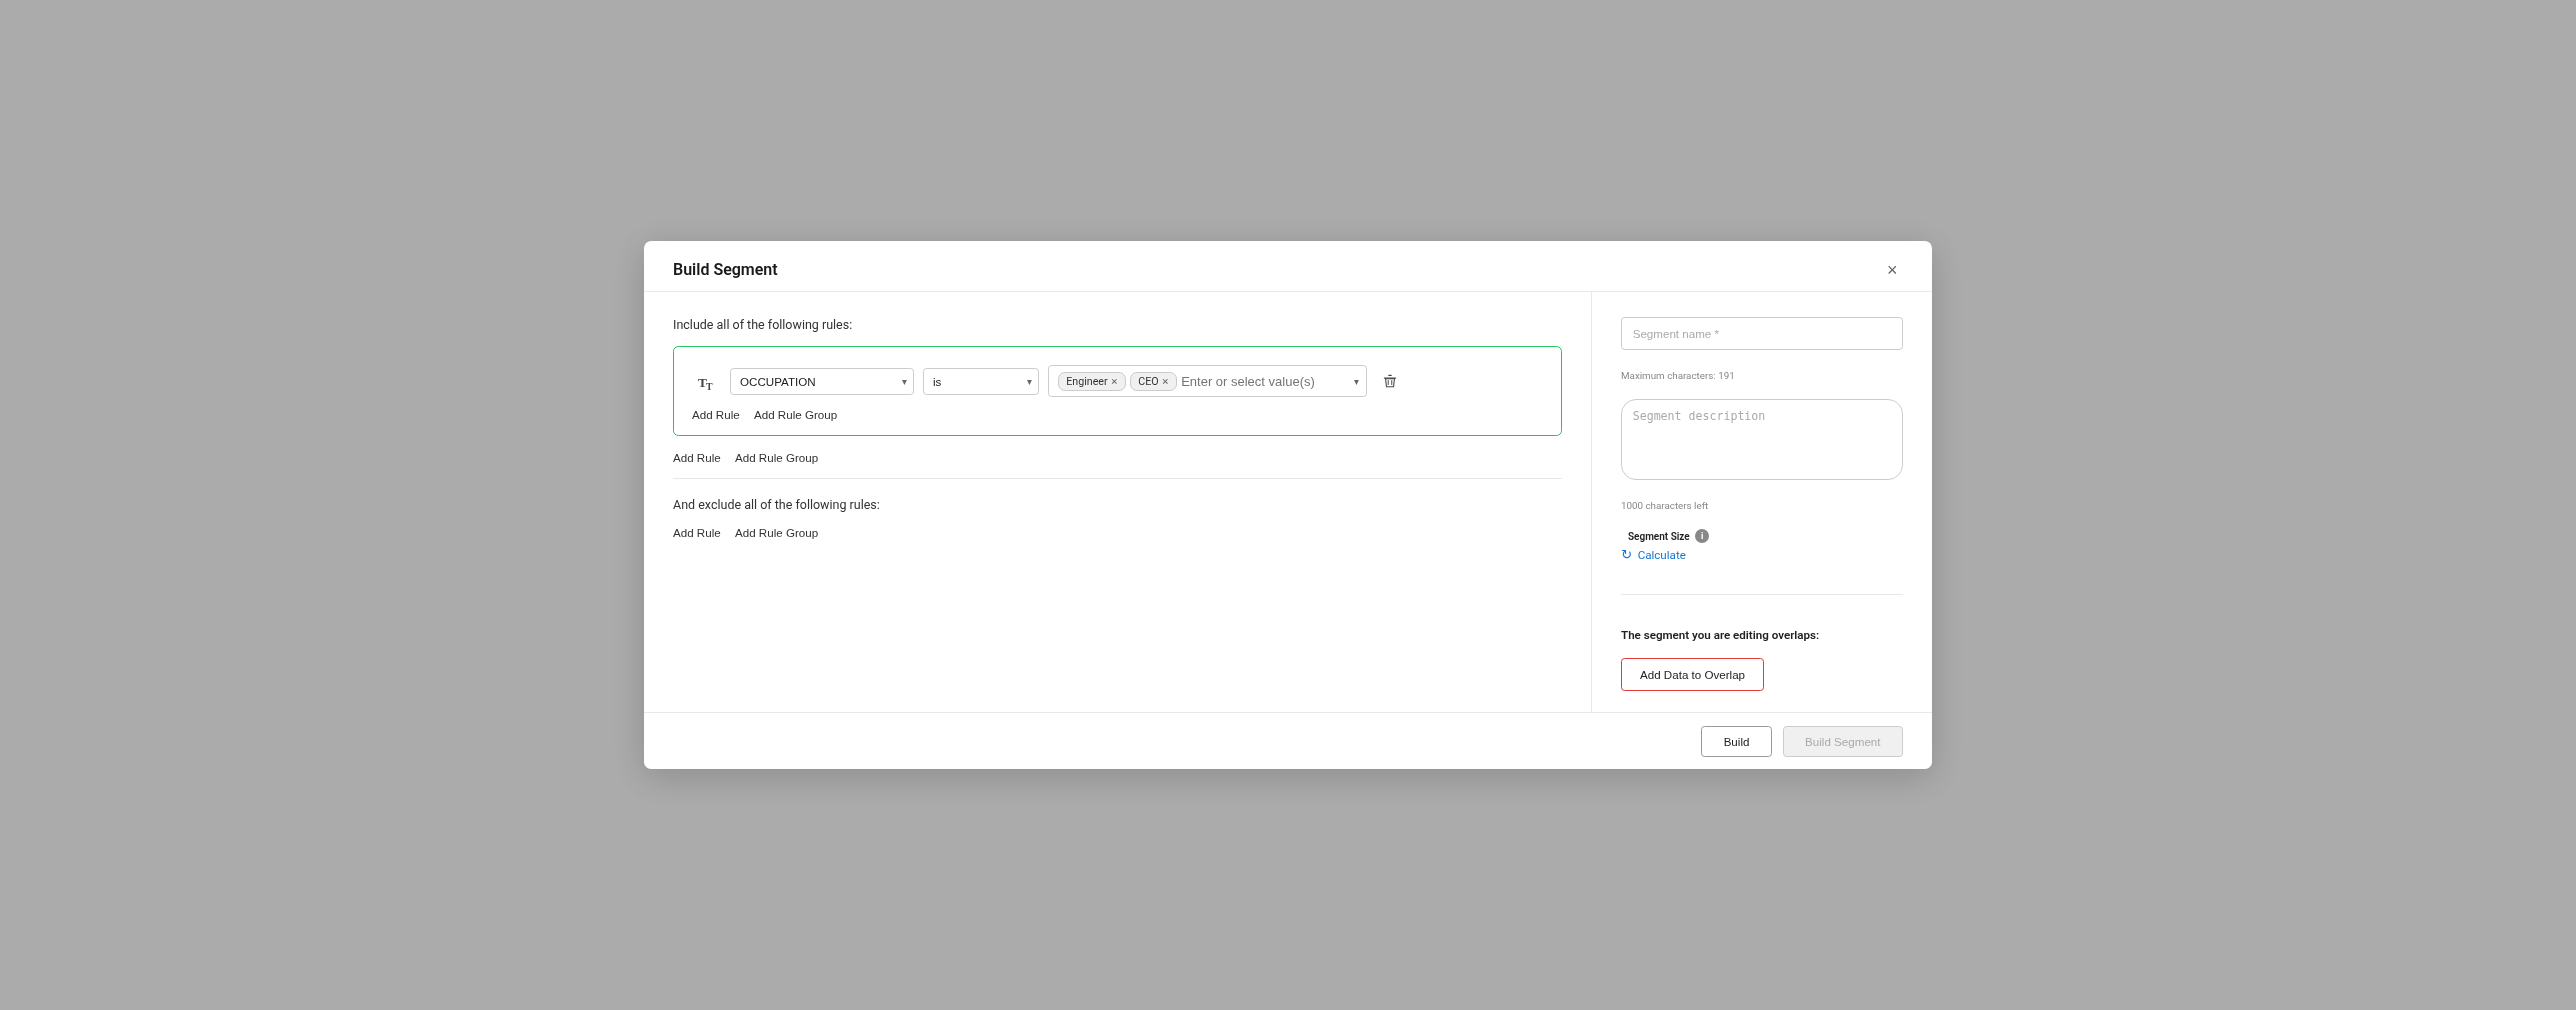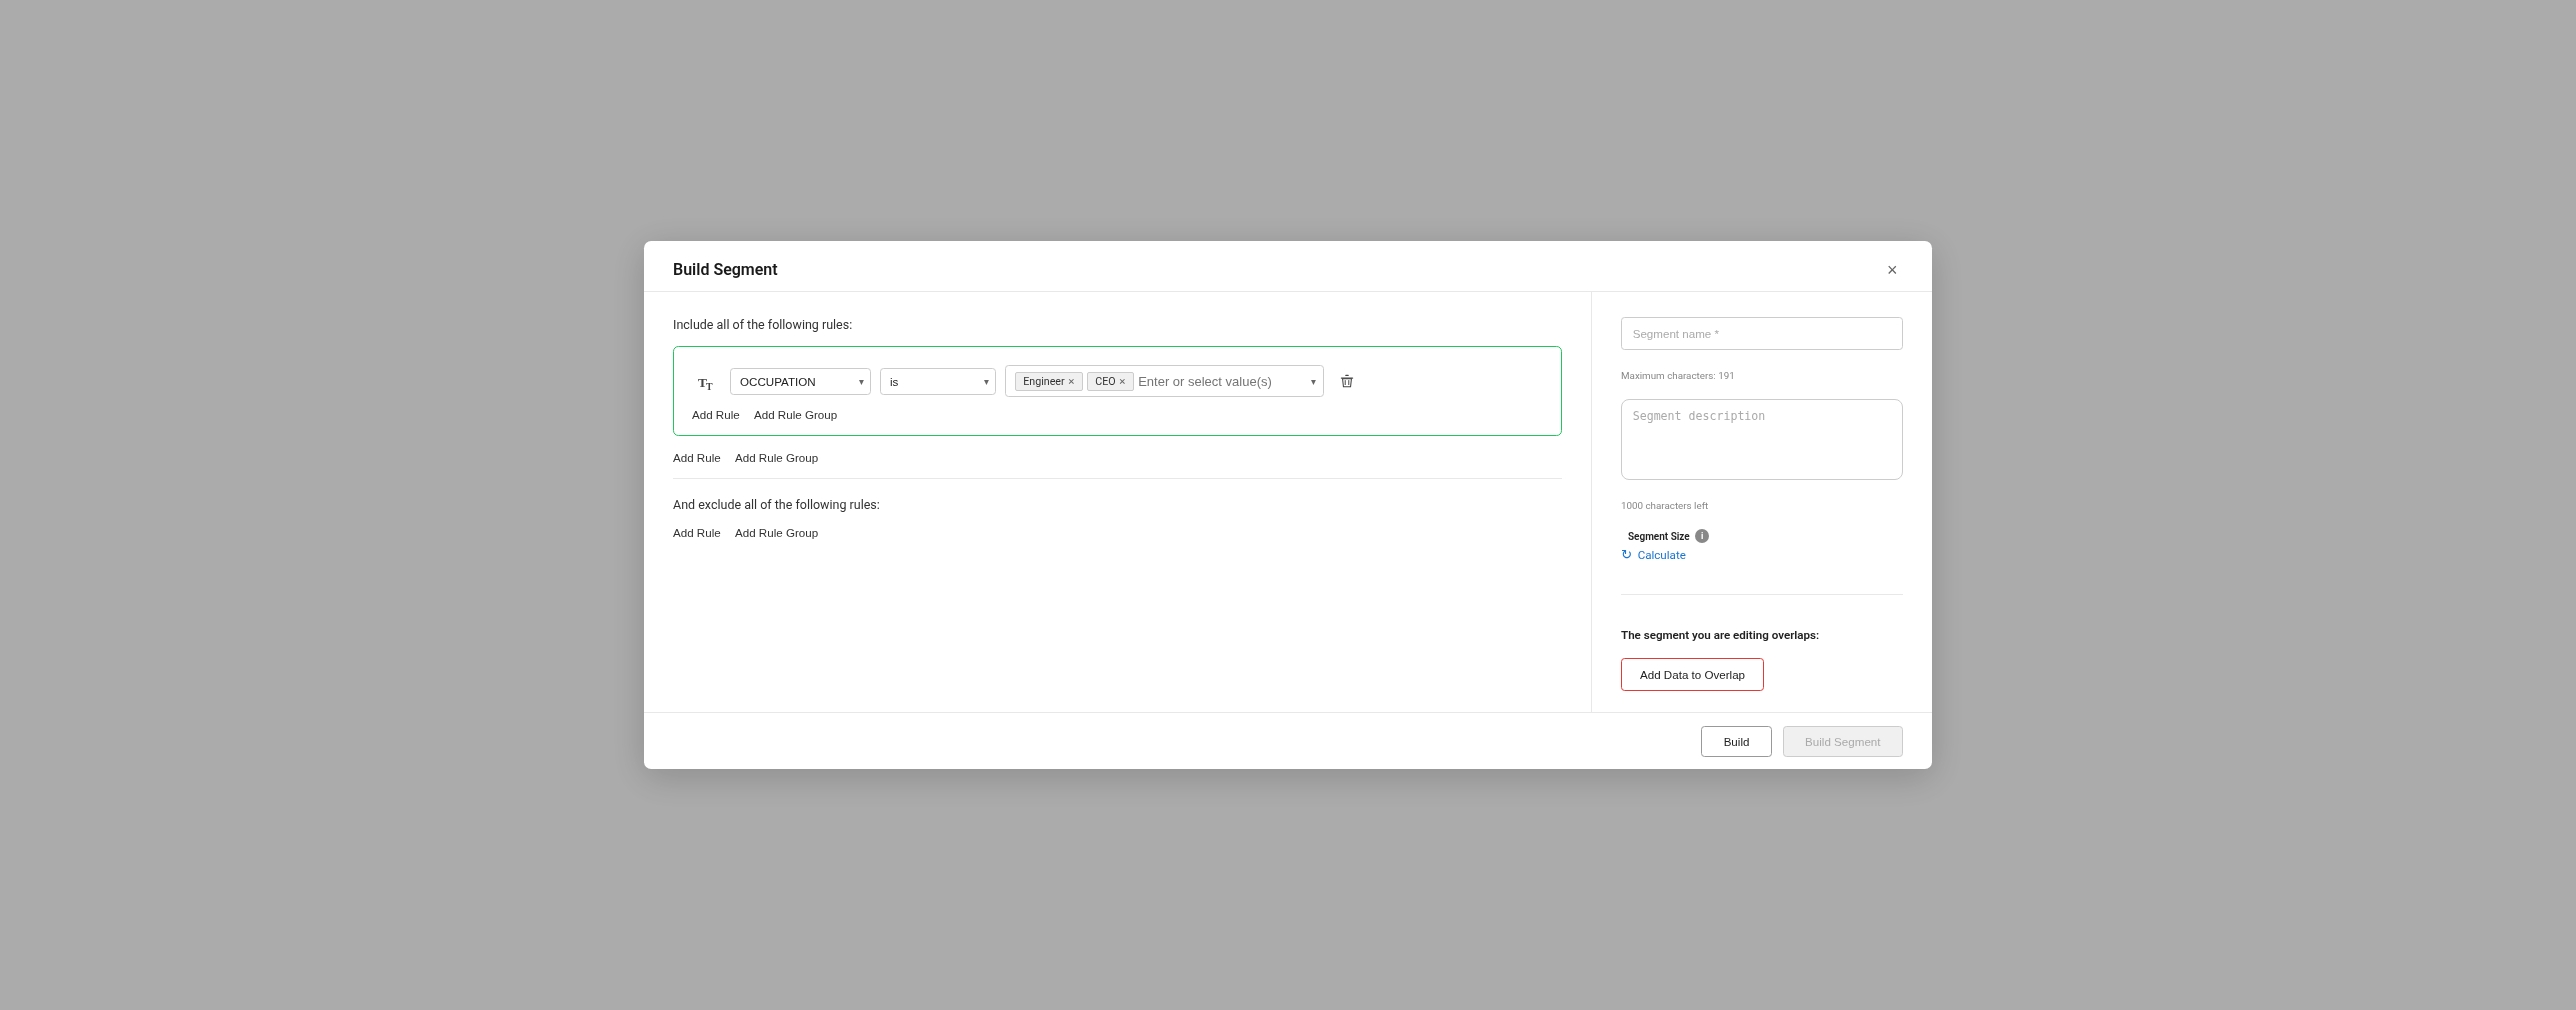--- a/index.html
+++ b/index.html
@@ -113,21 +113,21 @@
     }
     .select-wrapper::after {
       content: '▾';
       position: absolute;
       right: 7.2px;
       pointer-events: none;
       font-size: 9.8px;
       color: #666;
     }
     .select-occupation {
-      width: 141px;
+      width: 184px;
     }
     .select-is {
       width: 116px;
     }
     .value-input-wrapper {
       border: 0.9px solid #ccc;
       border-radius: 3.6px;
       padding: 4.5px 9px;
       display: flex;
       align-items: center;
@@ -136,21 +136,21 @@
       min-width: 233px;
       background: #fff;
       position: relative;
       min-height: 32px;
     }
     .tag {
       display: inline-flex;
       align-items: center;
       background: #f0f0f0;
       border: 0.9px solid #ccc;
-      border-radius: 2px;
+      border-radius: 7px;
       padding: 1.8px 7.2px;
       font-size: 10.7px;
       gap: 3.6px;
       color: #333;
     }
     .tag-remove {
       cursor: pointer;
       color: #666;
       font-size: 11.6px;
       line-height: 1;
@@ -217,21 +217,21 @@
       border-radius: 3.6px;
       padding: 9px 10.7px;
       font-size: 11.6px;
       color: #222;
       outline: none;
       width: 100%;
     }
     .form-input::placeholder { color: #aaa; }
     .form-textarea {
       border: 0.9px solid #ccc;
-      border-radius: 8px;
+      border-radius: 15px;
       padding: 9px 10.7px;
       font-size: 11.6px;
       color: #222;
       outline: none;
       width: 100%;
       height: 81px;
       resize: none;
     }
     .form-textarea::placeholder { color: #aaa; }
     .helper-text {

